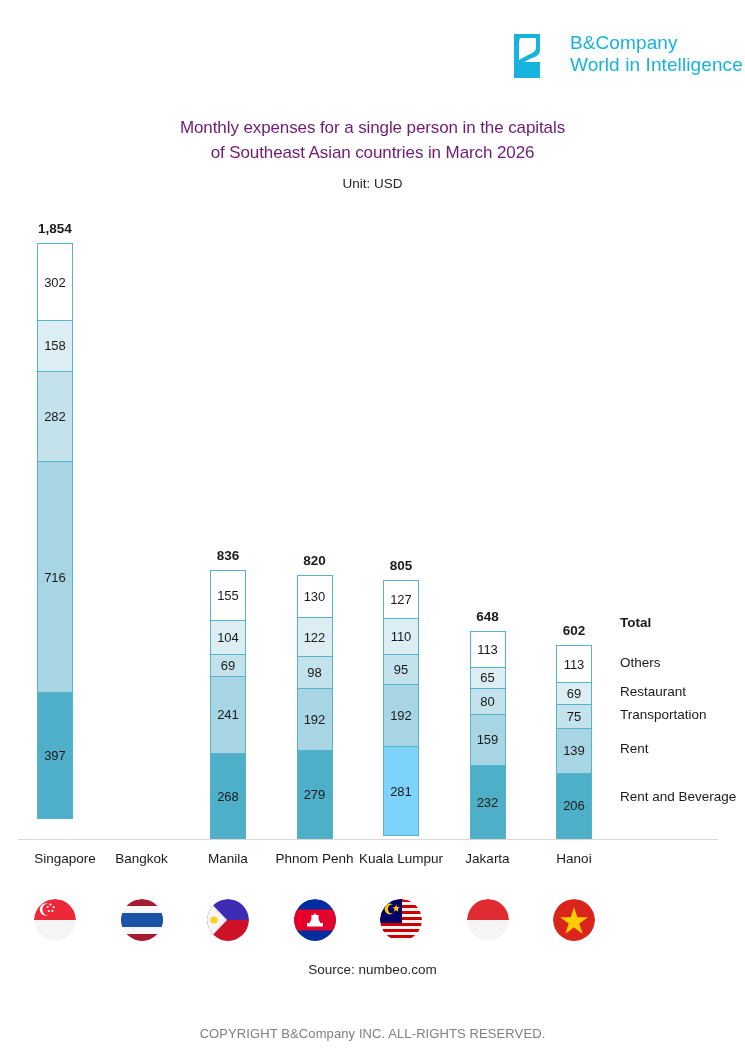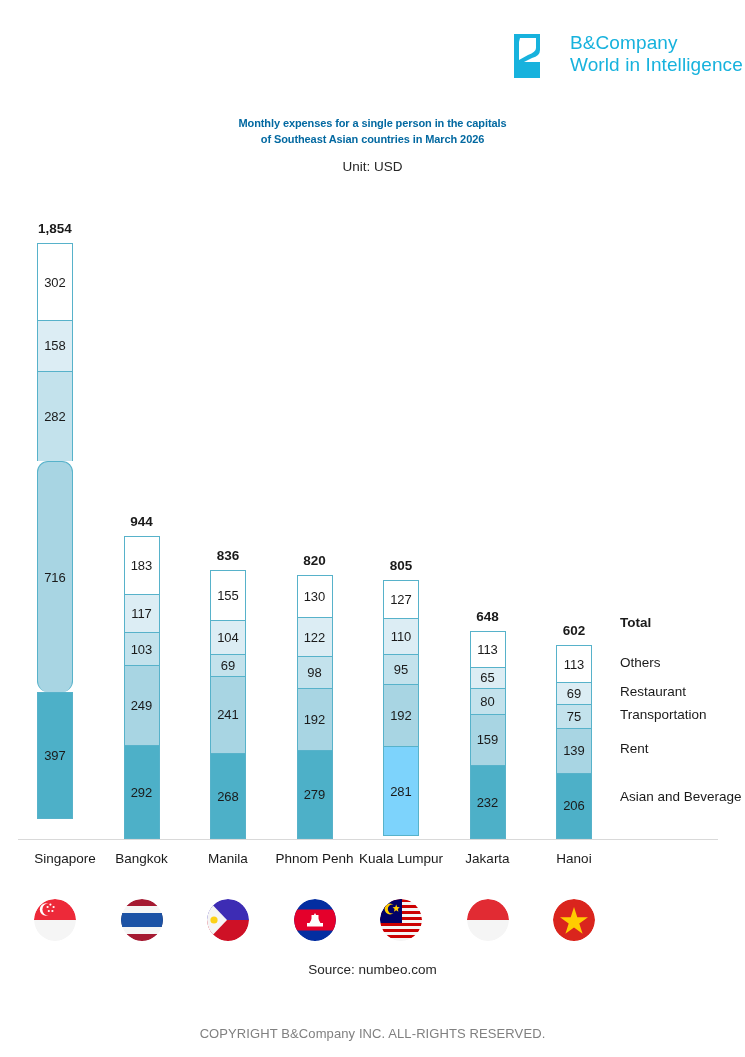--- a/index.html
+++ b/index.html
@@ -49,24 +49,24 @@
 
   
   #title-block {
     position: absolute;
     top: 116px;
     left: 0;
     width: 745px;
     text-align: center;
   }
   #chart-title {
-    font-size: 11px;
-    font-weight: bold;
+    font-size: 17px;
+    font-weight: normal;
     line-height: 1.45;
-    color: #0369a1;
+    color: #701a75;
     letter-spacing: -0.1px;
   }
   #chart-title .ttl-line { display: block; }
   #chart-unit {
     margin-top: 11px;
     font-size: 13.5px;
     color: #262626;
   }
 
   
@@ -204,21 +204,21 @@
       <div class="bar" style="top: 0px; height: 596px;">
         <div class="seg" style="height: 77px; background: rgb(255, 255, 255);">
           <span class="seg-val">302</span>
         </div>
         <div class="seg" style="height: 50.7918px; background: rgb(220, 237, 244);">
           <span class="seg-val">158</span>
         </div>
         <div class="seg" style="height: 90.6537px; background: rgb(195, 226, 236);">
           <span class="seg-val">282</span>
         </div>
-        <div class="seg" style="height: 230.17px; background: rgb(168, 213, 227); border-radius: 11px;">
+        <div class="seg" style="height: 230.17px; background: rgb(168, 213, 227);">
           <span class="seg-val">716</span>
         </div>
         <div class="seg" style="height: 127.622px; background: rgb(77, 176, 200);">
           <span class="seg-val">397</span>
         </div>
       </div>
     </div>
     <div class="cat-label" style="left: 21px; top: 851px; width: 88px;">Singapore</div>
     <div class="flag" style="left: 34px; top: 899px;"><svg viewBox="0 0 42 42" width="42" height="42">
         <defs>
@@ -231,40 +231,20 @@
           <rect y="21" width="42" height="21" fill="#f5f5f5"></rect>
           <circle cx="12" cy="10.5" r="6.2" fill="#fff"></circle>
           <circle cx="14.6" cy="10.5" r="6.2" fill="#ed2939"></circle>
           <circle cx="16.4" cy="5.6" r="1.1" fill="#fff"></circle>
           <circle cx="19.6" cy="8" r="1.1" fill="#fff"></circle>
           <circle cx="18.4" cy="12" r="1.1" fill="#fff"></circle>
           <circle cx="14.8" cy="12" r="1.1" fill="#fff"></circle>
           <circle cx="13.6" cy="8" r="1.1" fill="#fff"></circle>
         </g>
       </svg></div>
-    <div class="bar-group" style="left: 123.5px; width: 36px; bottom: 218px; height: 303.465px;">
-      <div class="total-label" style="top: -22px;">944</div>
-      <div class="bar" style="top: 0px; height: 303.465px;">
-        <div class="seg" style="height: 58.8285px; background: rgb(255, 255, 255);">
-          <span class="seg-val">183</span>
-        </div>
-        <div class="seg" style="height: 37.6117px; background: rgb(220, 237, 244);">
-          <span class="seg-val">117</span>
-        </div>
-        <div class="seg" style="height: 33.1111px; background: rgb(195, 226, 236);">
-          <span class="seg-val">103</span>
-        </div>
-        <div class="seg" style="height: 80.0453px; background: rgb(168, 213, 227);">
-          <span class="seg-val">249</span>
-        </div>
-        <div class="seg" style="height: 93.8684px; background: rgb(77, 176, 200);">
-          <span class="seg-val">292</span>
-        </div>
-      </div>
-    </div>
     <div class="cat-label" style="left: 97.5px; top: 851px; width: 88px;">Bangkok</div>
     <div class="flag" style="left: 120.5px; top: 899px;"><svg viewBox="0 0 42 42" width="42" height="42">
         <defs>
           <clipPath id="c_thailand-flag">
             <circle cx="21" cy="21" r="21"></circle>
           </clipPath>
         </defs>
         <g clip-path="url(#c_thailand-flag)">
           <rect width="42" height="42" fill="#f5f5f5"></rect>
           <rect y="0" width="42" height="7" fill="#a51931"></rect>
@@ -450,17 +430,17 @@
       </svg></div>
   </div>
 <div id="baseline"></div>
 
 <div id="legend">
     <div class="legend-item bold" style="top: 615.477px;">Total</div>
     <div class="legend-item" style="top: 654.64px; width: 125px; white-space: normal;">Others</div>
     <div class="legend-item" style="top: 683.893px; width: 125px; white-space: normal;">Restaurant</div>
     <div class="legend-item" style="top: 707.039px; width: 125px; white-space: normal;">Transportation</div>
     <div class="legend-item" style="top: 741.436px; width: 125px; white-space: normal;">Rent</div>
-    <div class="legend-item" style="top: 788.889px; width: 125px; white-space: normal;">Asian and Beverage</div>
+    <div class="legend-item" style="top: 788.889px; width: 125px; white-space: normal;">Rent and Beverage</div>
   </div>
 
 <div id="source">Source: numbeo.com</div>
 <div id="footer">COPYRIGHT B&amp;Company INC. ALL-RIGHTS RESERVED.</div>
 
 </body></html>

